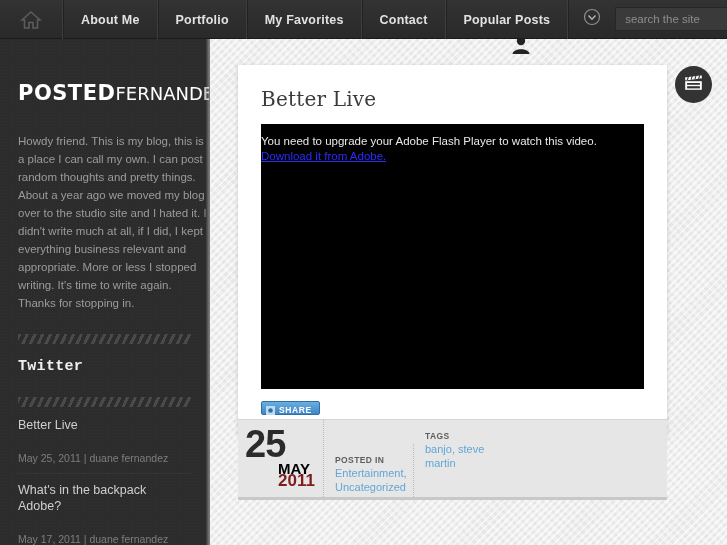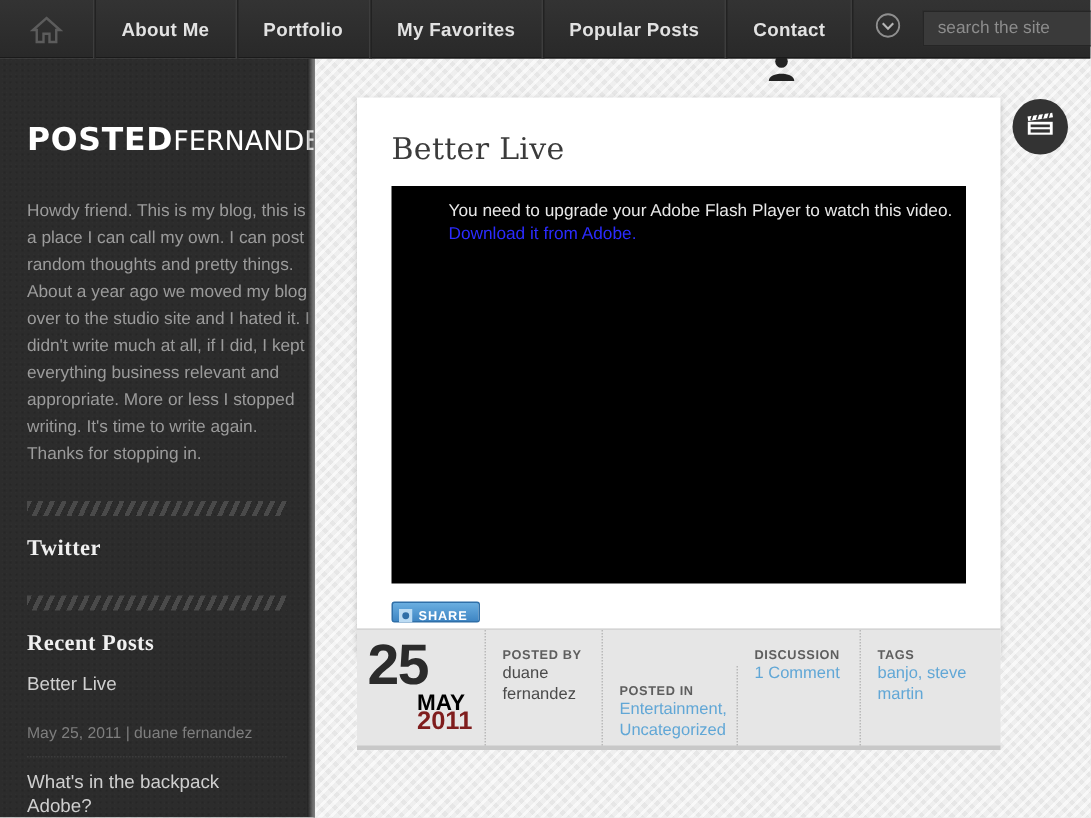--- a/index.html
+++ b/index.html
@@ -144,21 +144,21 @@
     margin: 22px 18px 0 18px;
     background-image: repeating-linear-gradient(
         115deg,
         #4a4a4a 0px, #4a4a4a 3px,
         transparent 3px, transparent 7px);
   }
 
   .side-heading {
     margin: 14px 18px 0 18px;
     color: #f0f0f0;
-    font-family: Liberation Serif, serif;
+    font-family: Liberation Mono, monospace;
     font-size: 15px;
     font-weight: bold;
     letter-spacing: 0.3px;
   }
 
   #recent-list { margin: 10px 18px 0 18px; }
   .post-item { padding-bottom: 9px; }
   .post-item + .post-item {
     border-top: 1px dotted #3c3c3c;
     padding-top: 8px;
@@ -201,25 +201,25 @@
     position: relative;
   }
   #flash-msg {
     position: absolute;
     top: 10px; left: 0px;
     width: 383px;
     color: #e8e8e8;
     font-size: 11.5px;
     line-height: 15px;
     padding-left: 0px;
-    margin-left: 38px;
   }
   #flash-link {
     display: block;
     color: #2b2bff;
+    text-decoration: underline;
     font-size: 11.5px;
     cursor: pointer;
   }
 
   #share-btn {
     margin: 12px 0 0 23px;
     display: inline-flex;
     align-items: center;
     height: 14px;
     padding: 4px 7px 0 4px;
@@ -334,24 +334,24 @@
   <div class="nav-cell">
     <span>About Me</span>
   </div>
   <div class="nav-cell">
     <span>Portfolio</span>
   </div>
   <div class="nav-cell">
     <span>My Favorites</span>
   </div>
   <div class="nav-cell">
+    <span>Contact</span>
+  </div>
+  <div class="nav-cell">
     <span>Popular Posts</span>
-  </div>
-  <div class="nav-cell">
-    <span>Contact</span>
   </div>
 
   <div id="nav-extra">
     <span>
       <svg width="18" height="18" viewBox="0 0 18 18">
         <circle cx="9" cy="9" r="7.5" fill="none" stroke="#8f8f8f" stroke-width="1.2"></circle>
         <path d="M5.5 7.5 L9 11.2 L12.5 7.5" fill="none" stroke="#b5b5b5" stroke-width="1.4"></path>
       </svg>
     </span>
   </div>
@@ -378,21 +378,20 @@
   </div>
 
   <div id="intro">Howdy friend. This is my blog, this is a place I can call my own. I can post random thoughts and pretty things. About a year ago we moved my blog over to the studio site and I hated it. I didn't write much at all, if I did, I kept everything business relevant and appropriate. More or less I stopped writing. It's time to write again. Thanks for stopping in.</div>
 
   <div class="hatch-divider"></div>
 
   <div class="side-heading">Twitter</div>
 
   <div class="hatch-divider"></div>
 
-  <div class="side-heading">Recent Posts</div>
 
   <div id="recent-list">
     <div class="post-item">
       <div class="post-title">Better Live</div>
       <div class="post-meta">May 25, 2011 | duane fernandez</div>
     </div>
     <div class="post-item">
       <div class="post-title">What's in the backpack Adobe?</div>
       <div class="post-meta">May 17, 2011 | duane fernandez</div>
     </div>
@@ -426,34 +425,26 @@
 </div>
 
 <div id="meta-bar">
 
   <div id="date-cell">
     <div id="date-day">25</div>
     <div id="date-month">MAY</div>
     <div id="date-year">2011</div>
   </div>
 
-  <div class="meta-col col-by">
-    <div class="meta-label">POSTED BY</div>
-    <div class="meta-value">duane fernandez</div>
-  </div>
 
   <div class="meta-col col-in">
     <div class="meta-label">POSTED IN</div>
     <div class="meta-value meta-link">Entertainment, Uncategorized</div>
   </div>
 
-  <div class="meta-col col-disc">
-    <div class="meta-label">DISCUSSION</div>
-    <div class="meta-value meta-link">1 Comment</div>
-  </div>
 
   <div class="meta-col col-tags">
     <div class="meta-label">TAGS</div>
     <div class="meta-value meta-link">banjo, steve martin</div>
   </div>
 </div>
 
 <div id="film-badge">
   <span>
     <svg width="21" height="19" viewBox="0 0 21 19">

